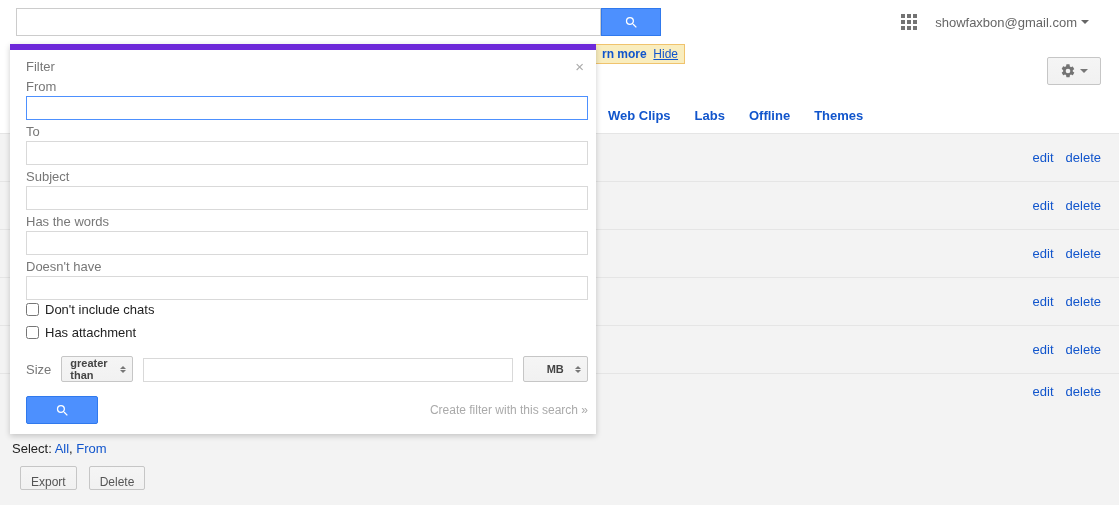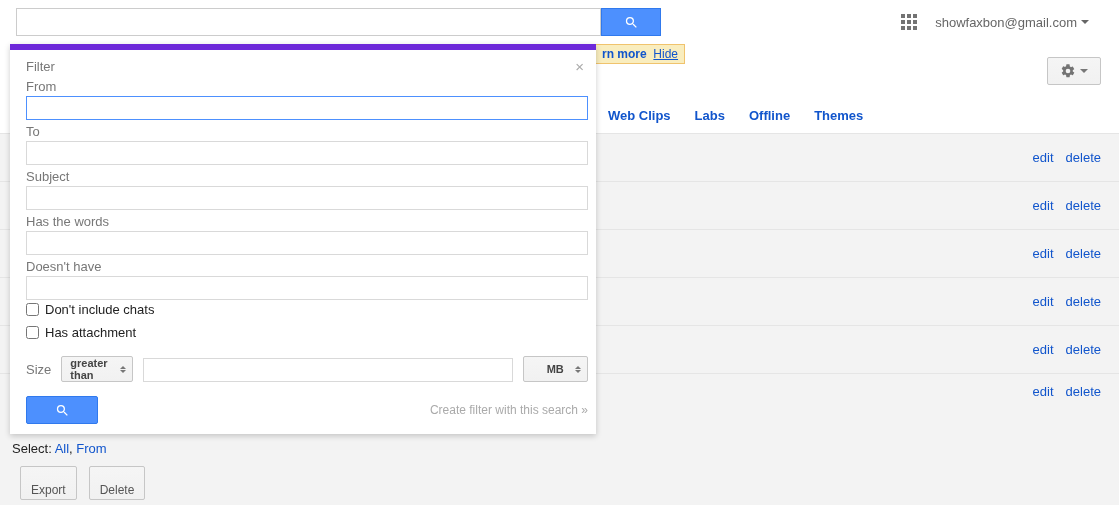--- a/index.html
+++ b/index.html
@@ -31,21 +31,21 @@
   .tabs-row a { color: #1155cc; }
 
   
   .listarea { background: #f3f3f3; padding-bottom: 6px; }
   .filter-row { height: 48px; display: flex; align-items: center; padding: 0 18px; border-bottom: 1px solid #e5e5e5; }
   .filter-row .actions { margin-left: auto; display: flex; gap: 12px; }
   .desc-row { padding: 4px 18px 8px 108px; color: #222; font-size: 13px; }
   .select-row { padding: 6px 12px; font-size: 13px; }
   .select-row .lbl { color: #222; }
   .btn-row { padding: 4px 20px 10px 20px; display: flex; gap: 12px; }
-  .sm-btn { height: 24px; padding: 16px 10px; border: 1px solid #c6c6c6; background: linear-gradient(#f5f5f5,#f1f1f1); border-radius: 2px; font-size: 12px; color: #555; cursor: pointer; }
+  .sm-btn { height: 24px; padding: 8px 10px; border: 1px solid #c6c6c6; background: linear-gradient(#f5f5f5,#f1f1f1); border-radius: 2px; font-size: 12px; color: #555; cursor: pointer; }
   .bottom-links { text-align: center; padding: 6px 0 14px 0; font-size: 13px; }
 
   
   .filter-panel { position: absolute; left: 10px; top: 44px; width: 586px; background: #fff; border-top: 6px solid #6d28d9; box-shadow: 0 2px 6px rgba(0,0,0,0.2); padding: 8px 8px 10px 16px; font-size: 13px; color: #777; }
   .filter-panel .hdr { display: flex; align-items: center; margin-bottom: 2px;}
   .filter-panel .close { margin-left: auto; color: #aaa; cursor: pointer; font-size: 15px; padding: 0 4px;}
   .filter-panel label { display: block; margin-top: 4px; color: #777; }
   .filter-panel input[type=text] { width: 100%; height: 24px; border: 1px solid #d9d9d9; margin-top: 2px; padding: 0 4px; }
   .filter-panel input.focused { border: 1px solid #4d90fe; outline: none; }
   .chkrow { margin-top: 8px; display: flex; align-items: center; gap: 6px; color: #222; }

